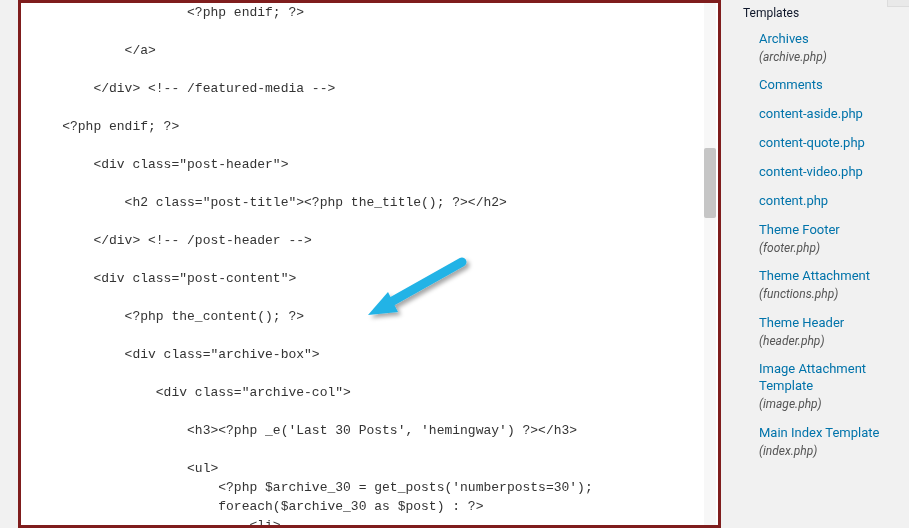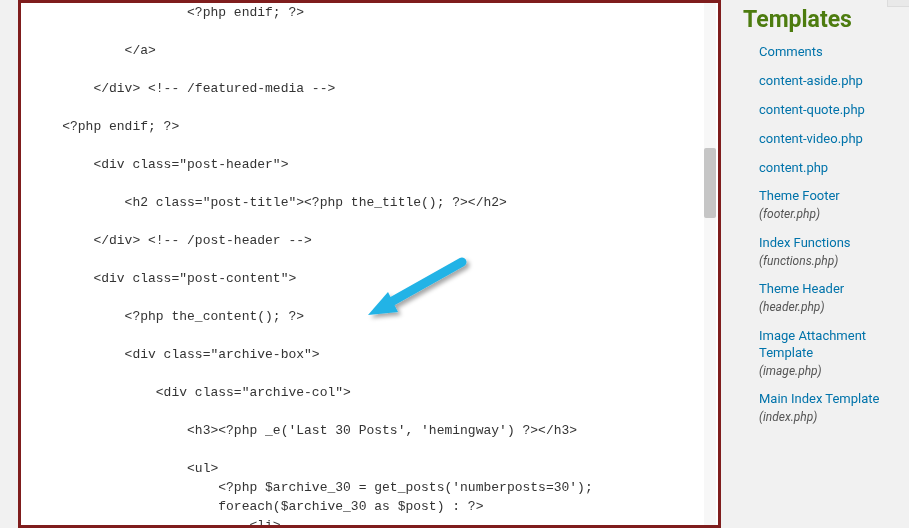--- a/index.html
+++ b/index.html
@@ -54,23 +54,23 @@
     background: #c6c6c6;
     border-radius: 2px;
   }
   .right-col {
     width: 178px;
     background: #f1f1f1;
     padding: 6px 0 0 12px;
     position: relative;
   }
   .right-col h2 {
-    font-size: 23px;
-    font-weight: 700;
-    color: #4d7c0f;
+    font-size: 12px;
+    font-weight: 400;
+    color: #0f172a;
     margin: 0 0 8px 0;
   }
   .tpl-list { list-style: none; padding: 0 0 0 16px; margin: 0; }
   .tpl-list li { padding: 3px 0 9px 0; font-size: 13px; line-height: 1.3; }
   .tpl-list a { color: #0073aa; text-decoration: none; cursor: pointer; }
   .tpl-list .fn { color: #555; font-style: italic; font-size: 12px; margin-top: 2px; }
   .arrow {
     position: absolute;
     pointer-events: none;
   }
@@ -118,27 +118,28 @@
                         foreach($archive_30 as $post) : ?&gt;
                             &lt;li&gt;</pre>
       <div class="scrollbar-track"></div>
       <div class="scrollbar-thumb"></div>
     </div>
   </div>
   <div class="right-col">
     <div class="topbar-stub"></div>
     <h2>Templates</h2>
     <ul class="tpl-list" id="tpl-list">
+        <li><a href="#">Archives</a><div class="fn">(archive.php)</div></li>
         <li><a href="#">Comments</a></li>
         <li><a href="#">content-aside.php</a></li>
         <li><a href="#">content-quote.php</a></li>
         <li><a href="#">content-video.php</a></li>
         <li><a href="#">content.php</a></li>
         <li><a href="#">Theme Footer</a><div class="fn">(footer.php)</div></li>
-        <li><a href="#">Index Functions</a><div class="fn">(functions.php)</div></li>
+        <li><a href="#">Theme Attachment</a><div class="fn">(functions.php)</div></li>
         <li><a href="#">Theme Header</a><div class="fn">(header.php)</div></li>
         <li><a href="#">Image Attachment Template</a><div class="fn">(image.php)</div></li>
         <li><a href="#">Main Index Template</a><div class="fn">(index.php)</div></li>
       </ul>
   </div>
 </div>
 
 <svg class="arrow" width="909" height="528" style="left:0;top:0;">
   <defs>
     <filter id="sh" x="-20%" y="-20%" width="160%" height="160%">

